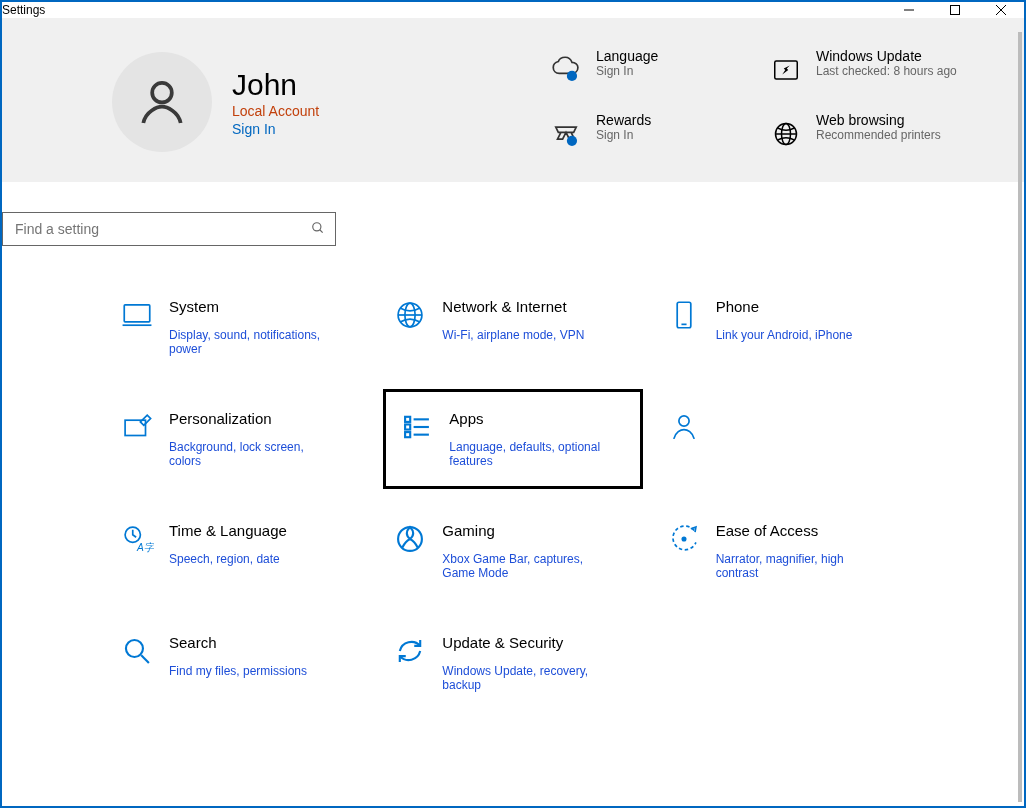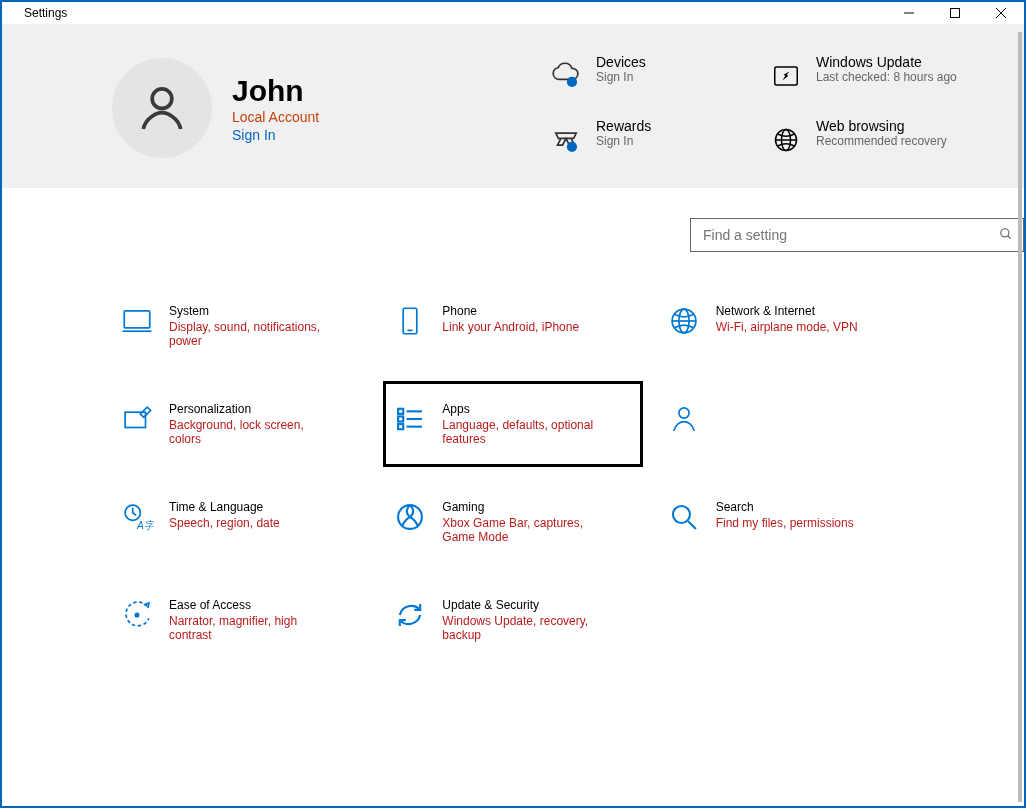--- a/index.html
+++ b/index.html
@@ -1,46 +1,46 @@
 <!DOCTYPE html>
 <html><head>
 <meta charset="utf-8">
 <style>
   html,body{margin:0;padding:0;font-family:"Segoe UI",Arial,sans-serif;background:#fff;color:#000;}
   .window{width:1026px;height:808px;border:2px solid #0067c0;box-sizing:border-box;position:relative;display:flex;flex-direction:column;overflow:hidden;}
-  .titlebar{height:22px;background:#fff;display:flex;align-items:center;justify-content:space-between;padding-left:22px;font-size:12px;}
+  .titlebar{height:16px;background:#fff;display:flex;align-items:center;justify-content:space-between;padding-left:0;font-size:12px;}
   .titlebar-buttons{display:flex;}
   .tbtn{width:46px;height:30px;display:flex;align-items:center;justify-content:center;font-size:13px;font-family:inherit;}
   .tbtn svg{stroke:#000;}
   .header{background:#f0f0f0;padding:30px 0 26px 0;display:flex;}
   .profile-block{display:flex;align-items:center;margin-left:110px;}
   .avatar{width:100px;height:100px;border-radius:50%;background:#e4e4e4;display:flex;align-items:center;justify-content:center;}
   .profile-text{margin-left:20px;}
-  .profile-name{font-size:30px;font-weight:700;line-height:1.1;}
+  .profile-name{font-size:30px;font-weight:400;line-height:1.1;}
   .profile-sub{font-size:14px;color:#c2410c;margin-top:2px;}
   .profile-signin{font-size:14px;color:#0067c0;margin-top:2px;cursor:pointer;}
   .header-links{margin-left:auto;margin-right:60px;display:grid;grid-template-columns:200px 200px;column-gap:20px;row-gap:20px;}
   .hlink{display:flex;align-items:flex-start;}
   .hlink-icon{width:44px;height:44px;display:flex;align-items:center;justify-content:center;flex-shrink:0;}
   .hlink-text{margin-left:8px;}
   .hlink-title{font-size:14px;font-weight:400;}
   .hlink-sub{font-size:12px;color:#666;}
   .content{flex:1;overflow-y:auto;padding-bottom:30px;}
-  .search-wrap{display:flex;justify-content:flex-end;margin:30px 0 48px 0;}
+  .search-wrap{display:flex;justify-content:flex-start;margin:30px 0 48px 0;}
   .search{width:334px;height:34px;border:1px solid #666;display:flex;align-items:center;padding:0 10px;box-sizing:border-box;}
   .search input{flex:1;border:none;outline:none;font-size:14px;color:#555;background:transparent;}
   .search-icon{color:#666;font-size:14px;}
   .categories{width:800px;margin:0 auto;display:grid;grid-template-columns:repeat(3,1fr);column-gap:20px;row-gap:46px;}
   .cat{display:flex;align-items:flex-start;padding:4px;}
-  .cat.highlighted{outline:3px solid #000;padding:18px 4px;margin-top:-14px;margin-bottom:-14px;}
+  .cat.highlighted{outline:3px solid #000;padding:18px 11px;margin-top:-14px;margin-bottom:-14px;}
   .cat-icon{width:40px;height:40px;flex-shrink:0;display:flex;align-items:flex-start;justify-content:center;font-style:italic;}
   .cat-icon svg{stroke:#0078d4;}
   .cat-text{margin-left:12px;}
-  .cat-title{font-size:12px;color:#000;}
-  .cat-sub{font-size:12px;color:#b91c1c;margin-top:2px;max-width:170px;}
+  .cat-title{font-size:15px;color:#000;}
+  .cat-sub{font-size:12px;color:#1d4ed8;margin-top:13px;max-width:170px;}
   .scrollbar{position:absolute;right:2px;top:30px;width:4px;height:770px;background:#bcbcbc;}
 </style>
 </head>
 <body>
 
 <div class="window">
 
   <div class="titlebar">
     <span>Settings</span>
     <div class="titlebar-buttons">
@@ -79,21 +79,21 @@
     </div>
     <div class="header-links" id="header-links">
         <div class="hlink">
           <div class="hlink-icon">
             <svg width="34" height="34" viewBox="0 0 40 40">
               <path d="M12 24c-4 0-7-3-7-7 0-3 2-6 6-7 1-3 4-5 8-5 4 0 7 3 8 6 4 0 7 3 7 6 0 4-3 7-7 7H12z" fill="none" stroke="#333" stroke-width="2"></path>
               <circle cx="27" cy="27" r="6" fill="#0067c0"></circle>
             </svg>
           </div>
           <div class="hlink-text">
-            <div class="hlink-title">Devices</div>
+            <div class="hlink-title">Language</div>
             <div class="hlink-sub">Sign In</div>
           </div>
         </div>
         <div class="hlink">
           <div class="hlink-icon">
             <svg width="30" height="30" viewBox="0 0 40 40" fill="none" stroke="#000" stroke-width="2">
               <rect x="5" y="8" width="30" height="24" rx="2"></rect>
               <path d="M25 14l-4 4 2 2-8 6 4-6-2-2z" fill="#000" stroke="none"></path>
             </svg>
           </div>
@@ -118,21 +118,21 @@
           <div class="hlink-icon">
             <svg width="30" height="30" viewBox="0 0 40 40" fill="none" stroke="#000" stroke-width="2">
               <circle cx="20" cy="20" r="14"></circle>
               <ellipse cx="20" cy="20" rx="6" ry="14"></ellipse>
               <line x1="6" y1="20" x2="34" y2="20"></line>
               <path d="M9 12c7 4 15 4 22 0 M9 28c7-4 15-4 22 0"></path>
             </svg>
           </div>
           <div class="hlink-text">
             <div class="hlink-title">Web browsing</div>
-            <div class="hlink-sub">Recommended recovery</div>
+            <div class="hlink-sub">Recommended printers</div>
           </div>
         </div>
       </div>
   </div>
 
   <div class="content">
     <div class="search-wrap">
       <div class="search">
         <input type="text" placeholder="Find a setting" style="">
         <span class="search-icon">
@@ -152,41 +152,41 @@
             </svg>
           </div>
           <div class="cat-text">
             <div class="cat-title">System</div>
             <div class="cat-sub">Display, sound, notifications, power</div>
           </div>
         </div>
         <div class="cat">
           <div class="cat-icon">
             <svg width="34" height="34" viewBox="0 0 40 40" fill="none" stroke="#0078d4" stroke-width="2">
-              <rect x="12" y="5" width="16" height="30" rx="2"></rect>
-              <line x1="17" y1="31" x2="23" y2="31"></line>
-            </svg>
-          </div>
-          <div class="cat-text">
-            <div class="cat-title">Phone</div>
-            <div class="cat-sub">Link your Android, iPhone</div>
-          </div>
-        </div>
-        <div class="cat">
-          <div class="cat-icon">
-            <svg width="34" height="34" viewBox="0 0 40 40" fill="none" stroke="#0078d4" stroke-width="2">
               <circle cx="20" cy="20" r="14"></circle>
               <ellipse cx="20" cy="20" rx="6" ry="14"></ellipse>
               <line x1="6" y1="20" x2="34" y2="20"></line>
               <path d="M9 12c7 4 15 4 22 0 M9 28c7-4 15-4 22 0"></path>
             </svg>
           </div>
           <div class="cat-text">
             <div class="cat-title">Network &amp; Internet</div>
             <div class="cat-sub">Wi-Fi, airplane mode, VPN</div>
+          </div>
+        </div>
+        <div class="cat">
+          <div class="cat-icon">
+            <svg width="34" height="34" viewBox="0 0 40 40" fill="none" stroke="#0078d4" stroke-width="2">
+              <rect x="12" y="5" width="16" height="30" rx="2"></rect>
+              <line x1="17" y1="31" x2="23" y2="31"></line>
+            </svg>
+          </div>
+          <div class="cat-text">
+            <div class="cat-title">Phone</div>
+            <div class="cat-sub">Link your Android, iPhone</div>
           </div>
         </div>
         <div class="cat">
           <div class="cat-icon">
             <svg width="34" height="34" viewBox="0 0 40 40" fill="none" stroke="#0078d4" stroke-width="2">
               <rect x="6" y="12" width="24" height="18"></rect>
               <path d="M24 14l8-8 4 4-8 8z"></path>
             </svg>
           </div>
           <div class="cat-text">
@@ -238,46 +238,46 @@
               <path d="M20 6c-5 5-5 10 0 14 5-4 5-9 0-14z M11 30c3-6 7-9 9-10 2 1 6 4 9 10"></path>
             </svg>
           </div>
           <div class="cat-text">
             <div class="cat-title">Gaming</div>
             <div class="cat-sub">Xbox Game Bar, captures, Game Mode</div>
           </div>
         </div>
         <div class="cat">
           <div class="cat-icon">
-            <svg width="34" height="34" viewBox="0 0 40 40" fill="none" stroke="#0078d4" stroke-width="2.5">
-              <circle cx="17" cy="17" r="10"></circle>
-              <line x1="25" y1="25" x2="34" y2="34"></line>
-            </svg>
-          </div>
-          <div class="cat-text">
-            <div class="cat-title">Search</div>
-            <div class="cat-sub">Find my files, permissions</div>
-          </div>
-        </div>
-        <div class="cat">
-          <div class="cat-icon">
             <svg width="34" height="34" viewBox="0 0 40 40" fill="none" stroke="#0078d4" stroke-width="2">
               <path d="M32 10a14 14 0 1 0 2 14" stroke-dasharray="4 3"></path>
               <path d="M28 8l6-2-1 6"></path>
               <circle cx="20" cy="20" r="2" fill="#0078d4"></circle>
             </svg>
           </div>
           <div class="cat-text">
             <div class="cat-title">Ease of Access</div>
             <div class="cat-sub">Narrator, magnifier, high contrast</div>
           </div>
         </div>
         <div class="cat">
           <div class="cat-icon">
             <svg width="34" height="34" viewBox="0 0 40 40" fill="none" stroke="#0078d4" stroke-width="2.5">
+              <circle cx="17" cy="17" r="10"></circle>
+              <line x1="25" y1="25" x2="34" y2="34"></line>
+            </svg>
+          </div>
+          <div class="cat-text">
+            <div class="cat-title">Search</div>
+            <div class="cat-sub">Find my files, permissions</div>
+          </div>
+        </div>
+        <div class="cat">
+          <div class="cat-icon">
+            <svg width="34" height="34" viewBox="0 0 40 40" fill="none" stroke="#0078d4" stroke-width="2.5">
               <path d="M32 14a14 14 0 0 0-24 6M8 26a14 14 0 0 0 24-6"></path>
               <path d="M32 7v7h-7M8 33v-7h7"></path>
             </svg>
           </div>
           <div class="cat-text">
             <div class="cat-title">Update &amp; Security</div>
             <div class="cat-sub">Windows Update, recovery, backup</div>
           </div>
         </div>
       </div>

